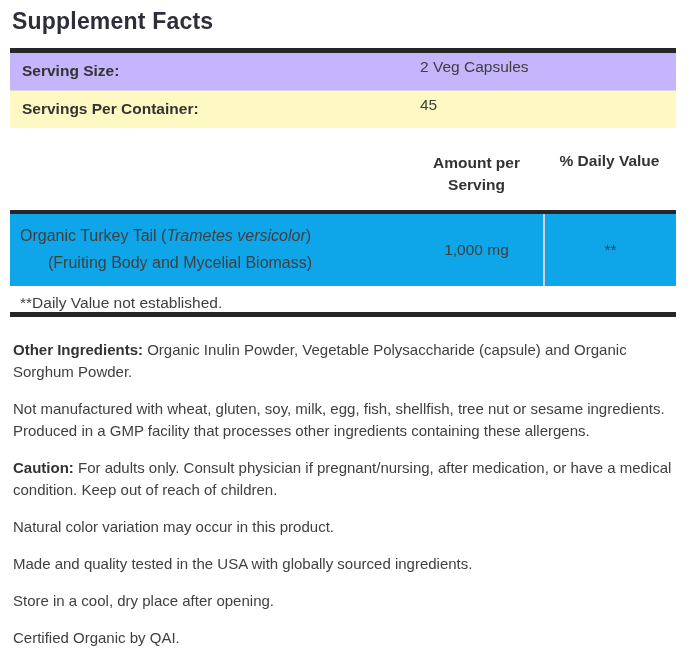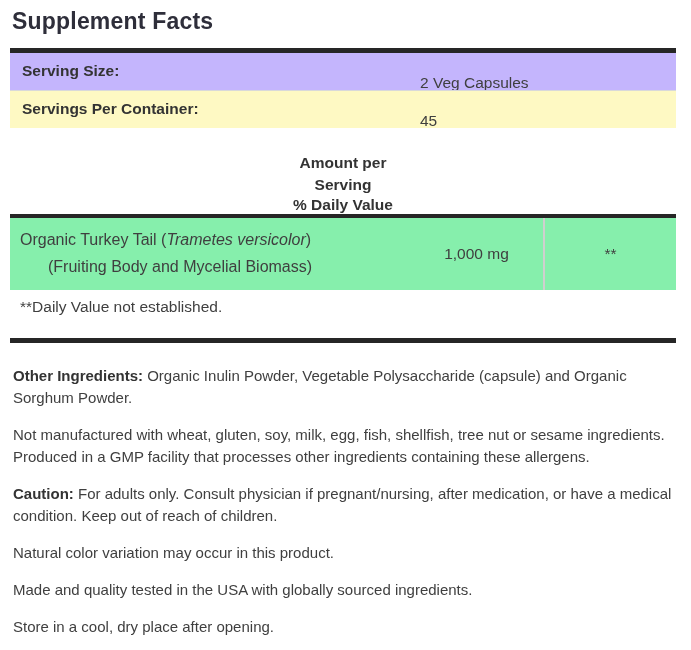--- a/index.html
+++ b/index.html
@@ -23,49 +23,49 @@
   .serving-row {
     position:relative;
     background:#c4b5fd;
     padding:9px 10px 9px 12px;
     height:19px;
     font-size:15.5px;
   }
   .serving-row.alt { background:#fef9c3; border-top:1px solid #d9d9d9; }
   .serving-row .lbl { font-weight:bold; color:#333333; }
   .serving-row .val {
-    position:absolute; left:410px; top:21px; color:#3f3f3f;
+    position:absolute; left:410px; top:5px; color:#3f3f3f;
   }
 
   .thead {
-    display:flex; align-items:center;
-    margin-top:24px; min-height:58px;flex-direction:column;
+    display:flex; 
+    margin-top:24px; min-height:58px;
   }
   .col-name { width:400px; }
   .col-amount { width:133px; text-align:center; }
   .col-dv { width:133px; text-align:center; }
   .thead .col-amount {
     font-weight:bold; color:#333333; font-size:15.5px; line-height:22px;
   }
   .thead .col-amount .wrapbox { width:104px; margin:0 auto; }
   .thead .col-dv { font-weight:bold; color:#333333; font-size:15.5px; }
 
   .trow {
     display:flex; align-items:stretch;
-    background:#86efac; min-height:66px;
+    background:#0ea5e9; min-height:66px;
   }
   .trow .col-name { padding:8px 0 10px 10px; box-sizing:border-box; font-size:16px; line-height:27px; }
   .trow .name-line2 { padding-left:28px; }
   .trow .col-amount, .trow .col-dv {
     display:flex; align-items:center; justify-content:center; font-size:15.5px;
   }
   .trow .col-dv { border-left:2px solid #cfcfcf; box-sizing:border-box; }
   .it { font-style:italic; }
 
-  .footnote { padding:8px 10px 22px 10px; font-size:15.5px; }
+  .footnote { padding:8px 10px 0 10px; font-size:15.5px; }
 
   .paragraphs { margin:22px 0 0 3px; }
   .paragraphs p { margin:0 0 15px 0; font-size:15px; line-height:22px; color:#3f3f3f; }
   .paragraphs p .lead { font-weight:bold; color:#333333; }
 </style>
 </head>
 <body>
 
 <div class="page">
   <div class="label">

